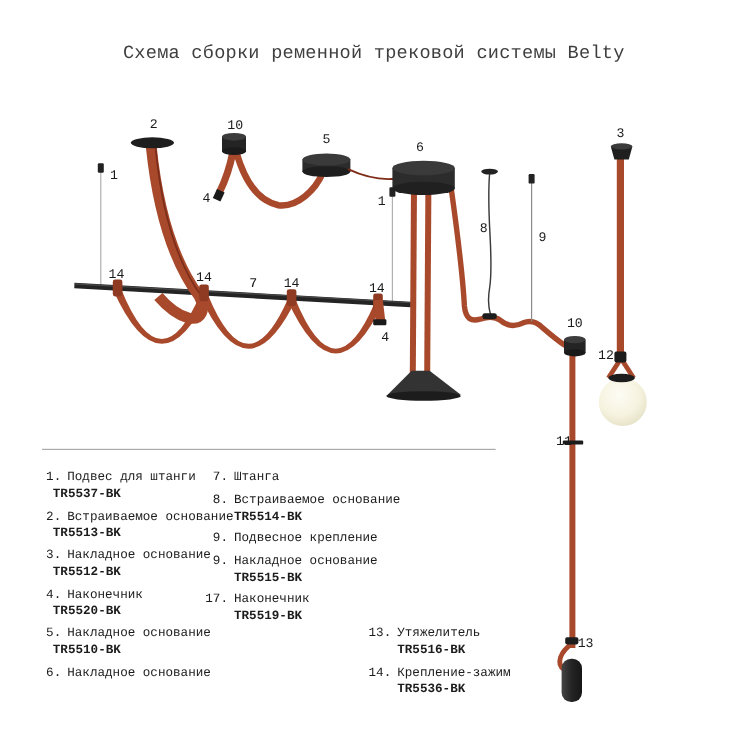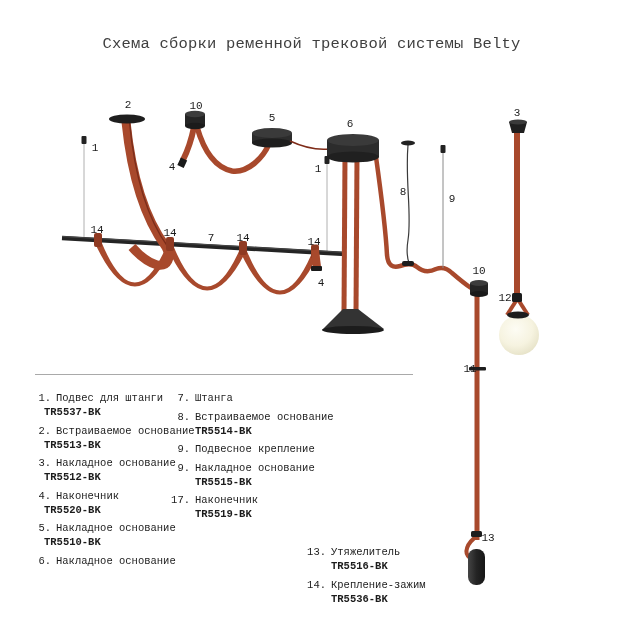--- a/index.html
+++ b/index.html
@@ -8,21 +8,21 @@
   .title{position:absolute;top:35px;left:0;width:623px;text-align:center;
          font-size:15.5px;letter-spacing:.2px;color:#3f3f3f;}
   svg{position:absolute;top:0;left:0;}
   .callout{position:absolute;transform:translate(-50%,-50%);font-size:11px;color:#1b1b1b;
            line-height:11px;}
   .legend{position:absolute;top:0;left:0;width:623px;height:623px;}
   .divider{position:absolute;top:374px;left:35px;width:378px;height:1px;background:#a9a9a9;}
   .col{position:absolute;font-size:10.5px;line-height:14px;color:#1c1c1c;}
   .col1{left:35px;top:391px;}
   .col2{left:170px;top:391px;}
-  .col3{left:306px;top:521px;margin-top:24px;}
+  .col3{left:306px;top:521px;}
   .li{margin-bottom:4.5px;}
   .l1{display:flex;white-space:nowrap;}
   .num{width:16px;text-align:right;margin-right:5px;flex:none;}
   .col2 .num,.col3 .num{width:20px;}
   .nm{white-space:nowrap;}
   .l2{font-weight:bold;margin-left:9px;white-space:pre;}
   .col2 .l2,.col3 .l2{margin-left:25px;}
 </style>
 </head>
 <body>

